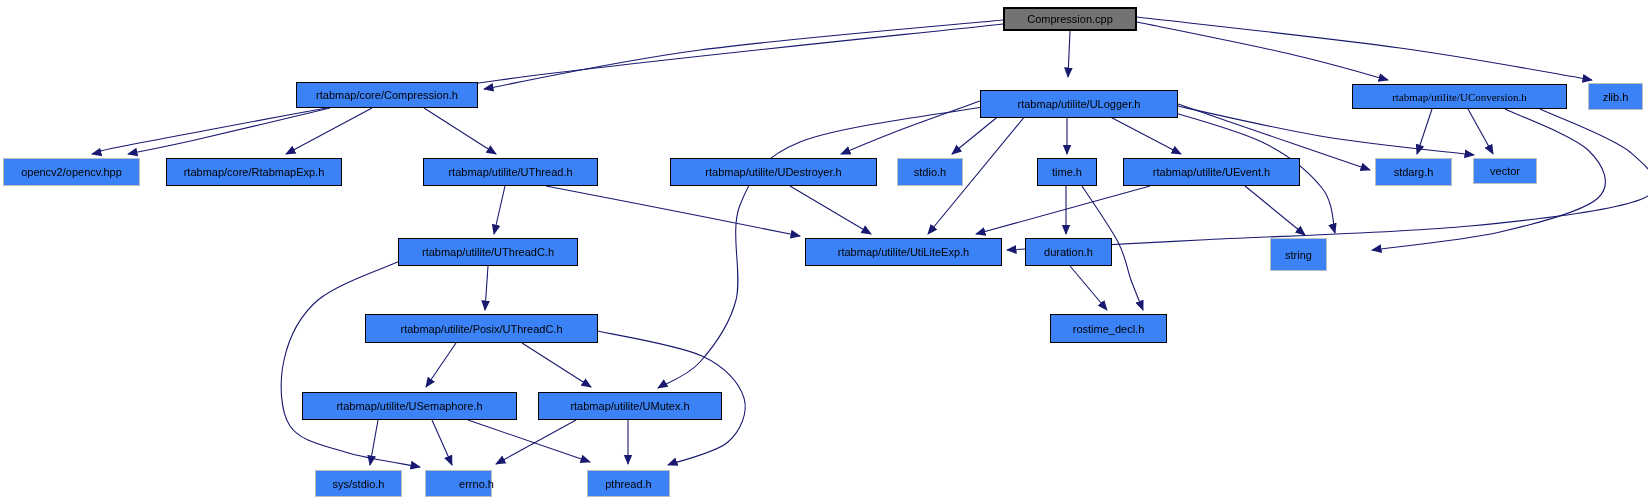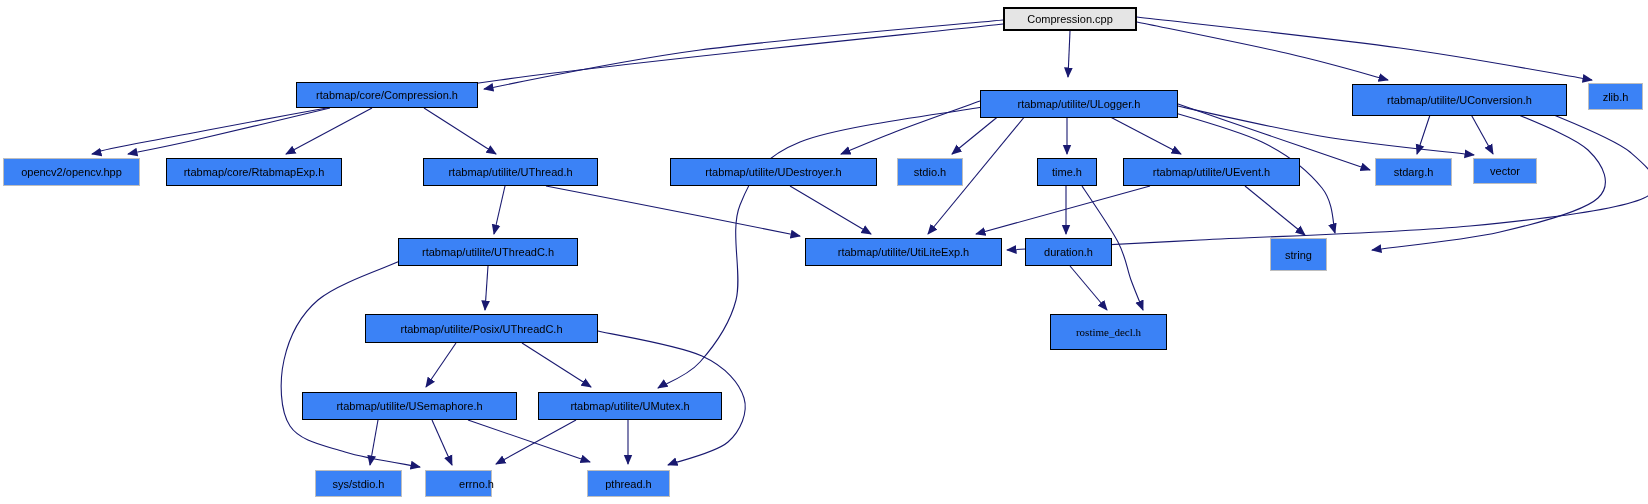--- a/index.html
+++ b/index.html
@@ -3,21 +3,21 @@
 <meta charset="utf-8">
 <style>
   html,body{margin:0;padding:0;background:#ffffff;}
   .canvas{position:relative;width:1648px;height:504px;background:#ffffff;overflow:hidden;
           font-family:"Liberation Sans","DejaVu Sans",sans-serif;}
   svg.edges{position:absolute;left:0;top:0;width:1648px;height:504px;}
   .node{position:absolute;display:flex;align-items:center;justify-content:center;
         background:#3b82f6;border:1px solid #000000;box-sizing:border-box;
         font-size:11px;color:#000000;white-space:nowrap;cursor:pointer;}
   .node.external{border-color:#bebebe;cursor:default;}
-  .node.main{background:#e5e5e5;border-width:2px;font-weight:normal;cursor:default;}
+  .node.main{background:#737373;border-width:2px;font-weight:normal;cursor:default;}
 </style>
 </head>
 <body>
 
 <div class="canvas">
   <svg class="edges" viewBox="0 0 1648 504" xmlns="http://www.w3.org/2000/svg">
     <defs>
       <marker id="arrow" markerUnits="userSpaceOnUse" markerWidth="11" markerHeight="10" viewBox="0 0 11 10" refX="9.5" refY="5" orient="auto">
         <path d="M0,0.6 L10.5,5 L0,9.4 Z" fill="#191970"></path>
       </marker>
@@ -61,36 +61,36 @@
         <path d="M432,420 L452,465" stroke-width="1.1" marker-end="url(#arrow)"></path>
         <path d="M468,420 L590,462" stroke-width="1.1" marker-end="url(#arrow)"></path>
         <path d="M576,420 L496,464" stroke-width="1.1" marker-end="url(#arrow)"></path>
         <path d="M628,420 L628,464" stroke-width="1.1" marker-end="url(#arrow)"></path>
       </g>
   </svg>
   <div id="node-layer">
       <div class="node main" style="left: 1003px; top: 7px; width: 134px; height: 24px;">Compression.cpp</div>
       <div class="node" style="left: 296px; top: 82px; width: 182px; height: 26px;">rtabmap/core/Compression.h</div>
       <div class="node" style="left: 980px; top: 90px; width: 198px; height: 28px;">rtabmap/utilite/ULogger.h</div>
-      <div class="node" style="left: 1352px; top: 84px; width: 215px; height: 32px;">rtabmap/utilite/UConversion.h</div>
+      <div class="node" style="left: 1352px; top: 84px; width: 215px; height: 25px; font-family: Liberation Serif, serif;">rtabmap/utilite/UConversion.h</div>
       <div class="node external" style="left: 1588px; top: 83px; width: 55px; height: 27px;">zlib.h</div>
       <div class="node external" style="left: 3px; top: 158px; width: 137px; height: 28px;">opencv2/opencv.hpp</div>
       <div class="node" style="left: 166px; top: 158px; width: 176px; height: 28px;">rtabmap/core/RtabmapExp.h</div>
       <div class="node" style="left: 423px; top: 158px; width: 175px; height: 28px;">rtabmap/utilite/UThread.h</div>
       <div class="node" style="left: 670px; top: 158px; width: 207px; height: 28px;">rtabmap/utilite/UDestroyer.h</div>
       <div class="node external" style="left: 897px; top: 158px; width: 66px; height: 28px;">stdio.h</div>
       <div class="node" style="left: 1037px; top: 158px; width: 60px; height: 28px;">time.h</div>
       <div class="node" style="left: 1123px; top: 158px; width: 177px; height: 28px;">rtabmap/utilite/UEvent.h</div>
       <div class="node external" style="left: 1375px; top: 158px; width: 77px; height: 28px;">stdarg.h</div>
       <div class="node external" style="left: 1473px; top: 158px; width: 64px; height: 26px;">vector</div>
       <div class="node" style="left: 398px; top: 238px; width: 180px; height: 28px;">rtabmap/utilite/UThreadC.h</div>
       <div class="node" style="left: 805px; top: 238px; width: 197px; height: 28px;">rtabmap/utilite/UtiLiteExp.h</div>
       <div class="node" style="left: 1025px; top: 238px; width: 87px; height: 28px;">duration.h</div>
       <div class="node external" style="left: 1270px; top: 238px; width: 57px; height: 33px;">string</div>
       <div class="node" style="left: 365px; top: 314px; width: 233px; height: 29px;">rtabmap/utilite/Posix/UThreadC.h</div>
-      <div class="node" style="left: 1050px; top: 314px; width: 117px; height: 36px; font-family: Liberation Serif, serif;">rostime_decl.h</div>
+      <div class="node" style="left: 1050px; top: 314px; width: 117px; height: 29px;">rostime_decl.h</div>
       <div class="node" style="left: 302px; top: 392px; width: 215px; height: 28px;">rtabmap/utilite/USemaphore.h</div>
       <div class="node" style="left: 538px; top: 392px; width: 184px; height: 28px;">rtabmap/utilite/UMutex.h</div>
       <div class="node external" style="left: 315px; top: 470px; width: 87px; height: 27px;">sys/stdio.h</div>
       <div class="node external" style="left: 425px; top: 470px; width: 67px; height: 27px; padding-left: 36px;">errno.h</div>
       <div class="node external" style="left: 587px; top: 470px; width: 83px; height: 27px;">pthread.h</div>
     </div>
 </div>
 
 </body></html>

